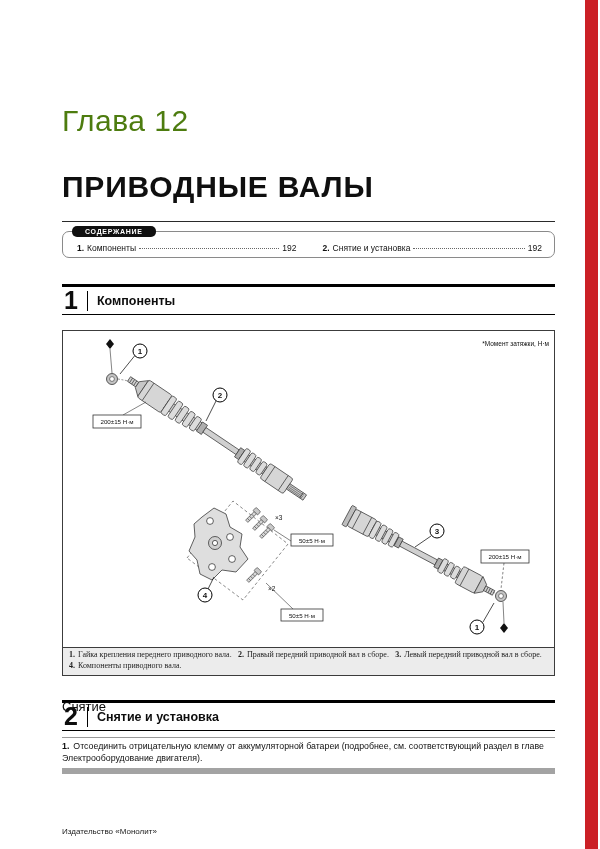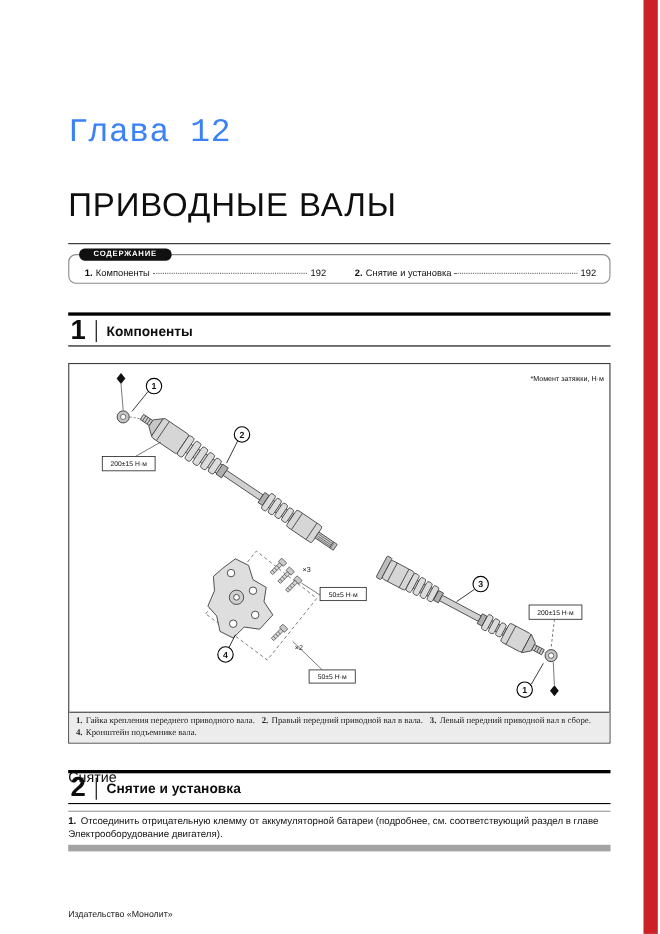--- a/index.html
+++ b/index.html
@@ -1,22 +1,22 @@
 <!DOCTYPE html>
 <html><head>
 <meta charset="utf-8">
 <style>
   * { margin:0; padding:0; box-sizing:border-box; }
   html,body { width:600px; height:849px; background:#fff; font-family:"Liberation Sans", sans-serif; }
   .page { position:relative; width:600px; height:849px; background:#fff; overflow:hidden; }
   .red-bar { position:absolute; top:0; right:2px; width:13px; height:849px; }
   .content { position:absolute; left:62px; top:0; width:493px; height:849px; }
 
-  .chapter { position:absolute; top:104px; left:0; font-size:30px; font-weight:400; color:#3b82f6; letter-spacing:.5px;font-family:Liberation Mono, monospace; }
-  .page-title { position:absolute; top:170px; left:0; font-size:30px; font-weight:normal; color:#0f0f0f; letter-spacing:.8px; }
+  .chapter { position:absolute; top:104px; left:0; font-size:30px; font-weight:400; color:#4d7c0f; letter-spacing:.5px; }
+  .page-title { position:absolute; top:170px; left:0; font-size:30px; font-weight:bold; color:#0f0f0f; letter-spacing:.8px; }
   .title-rule { position:absolute; top:221px; left:0; width:100%; height:1px; background:#2a2a2a; }
 
   .contents-box { position:absolute; top:231px; left:0; width:100%; height:27px; border:1px solid #8a8a8a; border-radius:7px; }
   .contents-label { position:absolute; top:-6px; left:9px; background:#101010; color:#fff; font-size:7px; font-weight:bold; letter-spacing:.7px; padding:2px 13px; border-radius:5px; }
   .toc-row { display:flex; gap:26px; padding:11px 12px 0 14px; }
   .toc-entry { flex:1; display:flex; align-items:baseline; font-size:8.5px; color:#111; white-space:nowrap; }
   .toc-entry b { margin-right:3px; }
   .toc-leader { flex:1; border-bottom:1px dotted #666; margin:0 3px; transform:translateY(-2px); min-width:20px; }
 
   .section-header { position:absolute; left:0; width:100%; height:31px; border-top:3px solid #000; border-bottom:1px solid #000; display:flex; align-items:center; background:#fff; }
@@ -248,23 +248,23 @@
         </g>
         <g>
           <line x1="420" y1="291" x2="431" y2="272" stroke="#000" stroke-width="0.7"></line>
           <circle cx="414" cy="296" r="7" fill="#fff" stroke="#000" stroke-width="1"></circle>
           <text class="callout-num" x="414" y="299" text-anchor="middle" font-size="8">1</text>
         </g>
       </svg>
 
       <div class="figure-caption">
         <span class="cap-part"><b>1.</b><span>Гайка крепления переднего приводного вала.</span></span>
-        <span class="cap-part"><b>2.</b><span>Правый передний приводной вал в вала.</span></span>
+        <span class="cap-part"><b>2.</b><span>Правый передний приводной вал в сборе.</span></span>
         <span class="cap-part"><b>3.</b><span>Левый передний приводной вал в сборе.</span></span>
-        <span class="cap-part"><b>4.</b><span>Кронштейн подъемнике вала.</span></span>
+        <span class="cap-part"><b>4.</b><span>Компоненты приводного вала.</span></span>
       </div>
     </div>
 
     <div class="section-header sec2">
       <span class="sec-num">2</span>
       <span class="sec-div"></span>
       <span class="sec-title">Снятие и установка</span>
     </div>
 
     <div class="sub-heading">Снятие</div>

